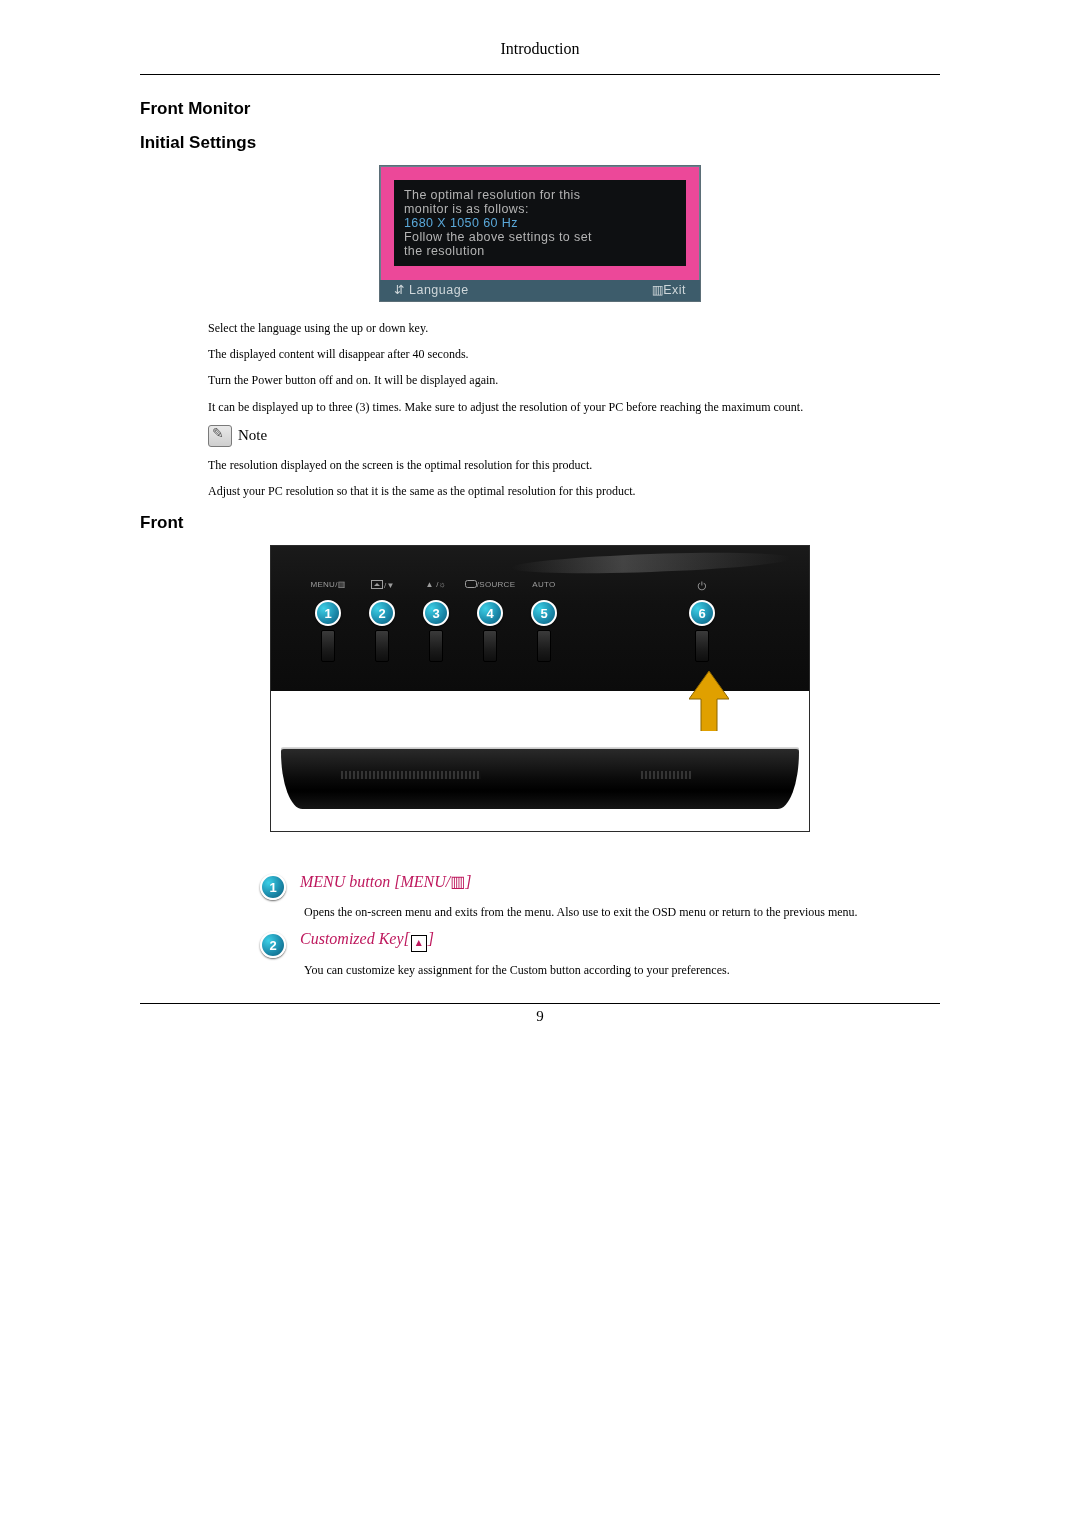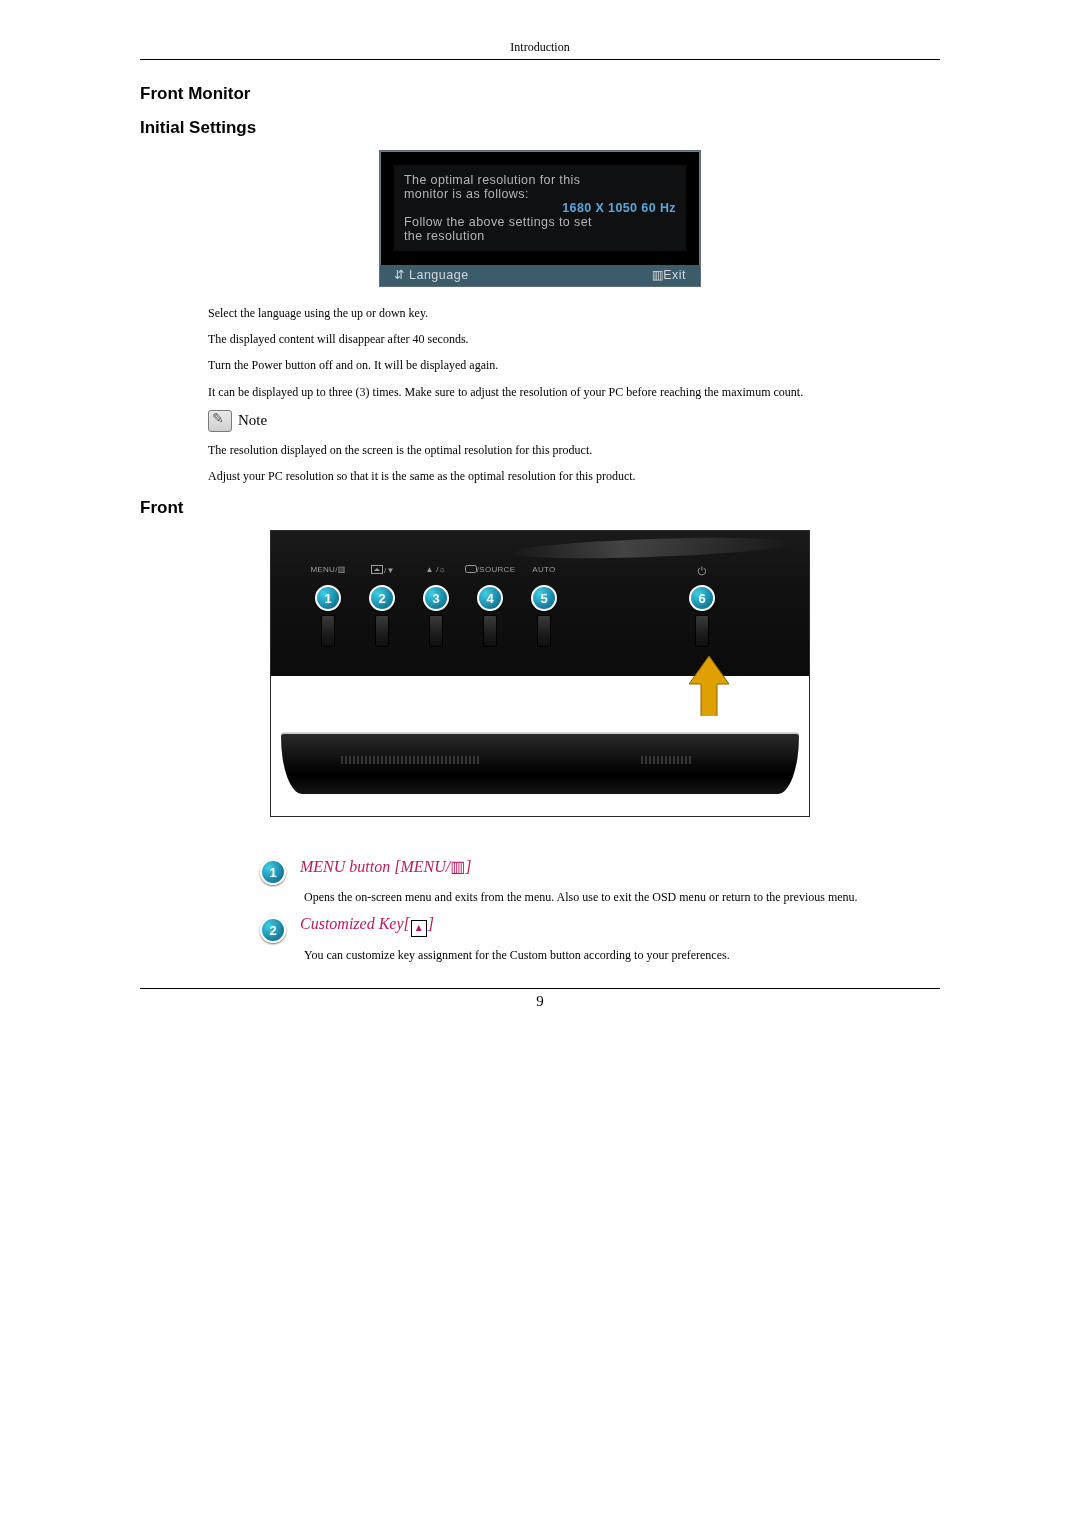--- a/index.html
+++ b/index.html
@@ -9,22 +9,22 @@
     font-family: "Times New Roman", Times, serif;
     color: #000;
   }
   .page {
     width: 800px;
     margin: 0 auto;
     padding: 40px 0 20px 0;
   }
   .header-title {
     text-align: center;
-    font-size: 12px;
-    margin-bottom: 4px;
+    font-size: 16px;
+    margin-bottom: 16px;
   }
   .hr {
     border: none;
     border-top: 1px solid #000;
     margin: 4px 0 24px 0;
   }
   .hr-bottom {
     border: none;
     border-top: 1px solid #000;
     margin: 24px 0 4px 0;
@@ -66,36 +66,35 @@
   .note-label {
     font-weight: normal;
     font-size: 15px;
   }
 
   
   .osd-wrap {
     width: 320px;
     margin: 8px auto 18px auto;
     border: 1px solid #5b6e77;
-    background: #000000;
+    background: #ec4899;
     box-shadow: inset 0 0 0 1px #66808d;
     font-family: Arial, Helvetica, sans-serif;
   }
   .osd-inner {
     background: #0e1012;
     margin: 14px;
     padding: 8px 10px;
     color: #b4b4b4;
     font-size: 12.5px;
     letter-spacing: 0.4px;
   }
   .osd-res {
     color: #5aa8d9;
-    text-align: right;
-    font-weight: bold;
+    text-align: left;
   }
   .osd-bar {
     background: #3d5c6b;
     color: #cfd7da;
     font-size: 12.5px;
     padding: 2px 14px 4px 14px;
     display: flex;
     justify-content: space-between;
     letter-spacing: 0.5px;
   }

